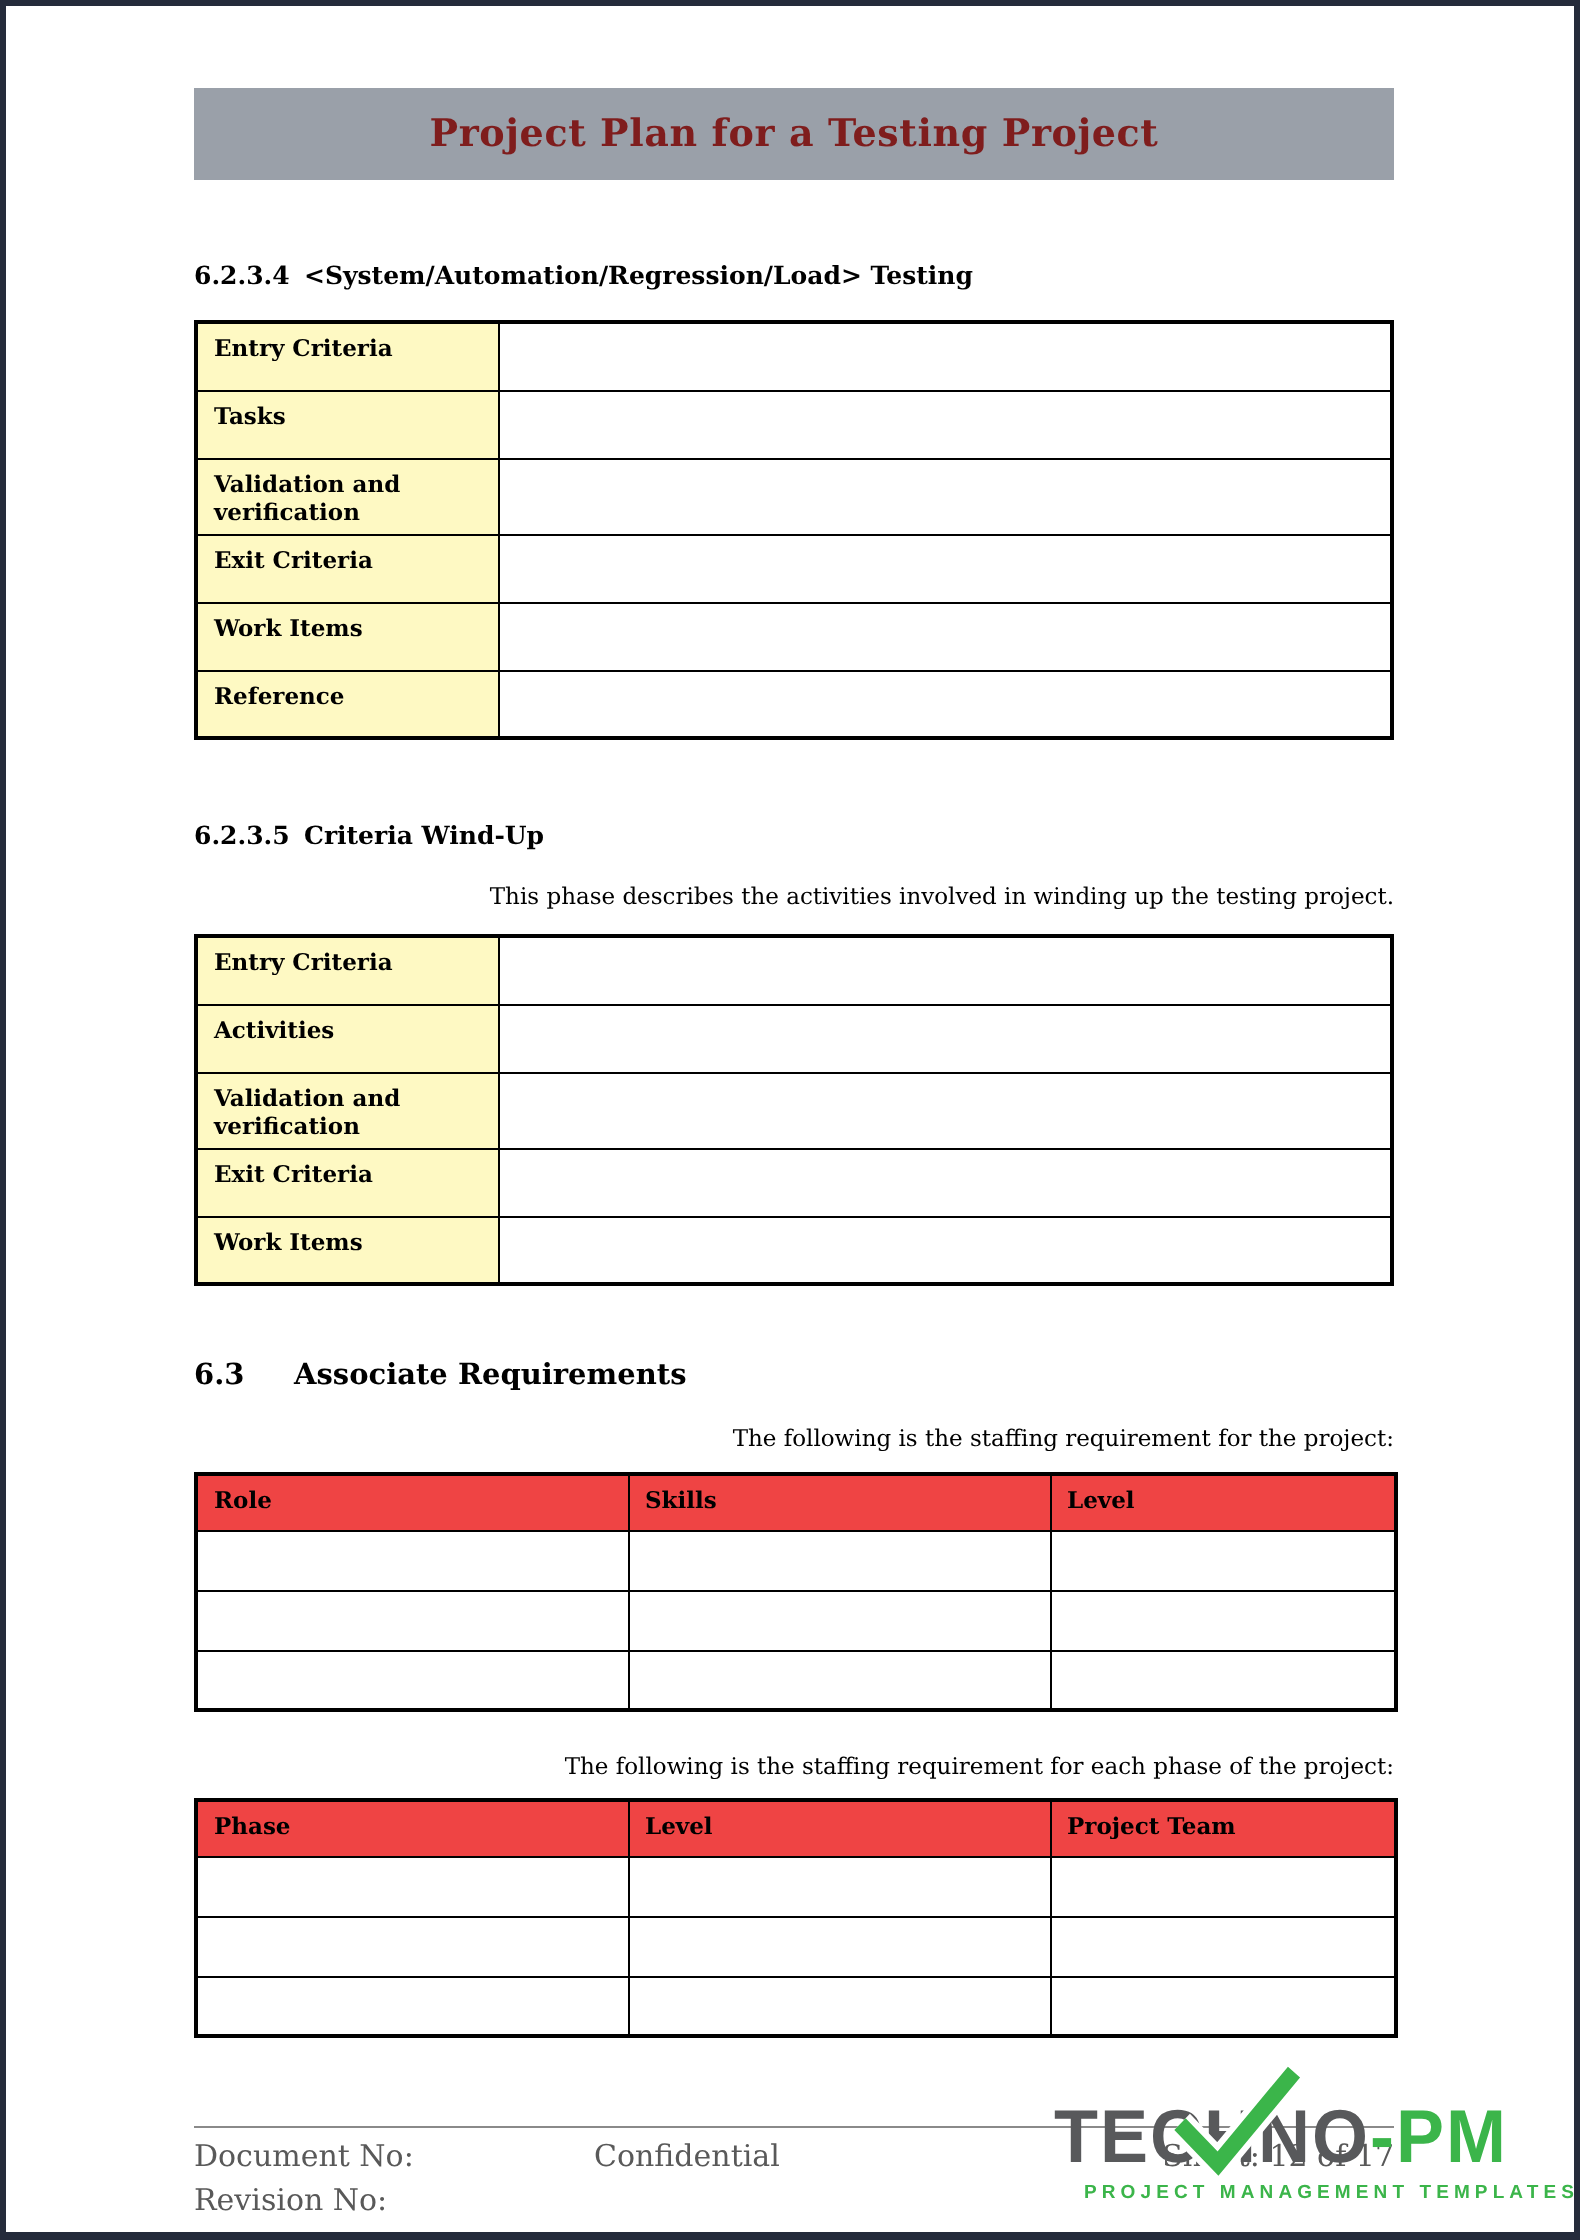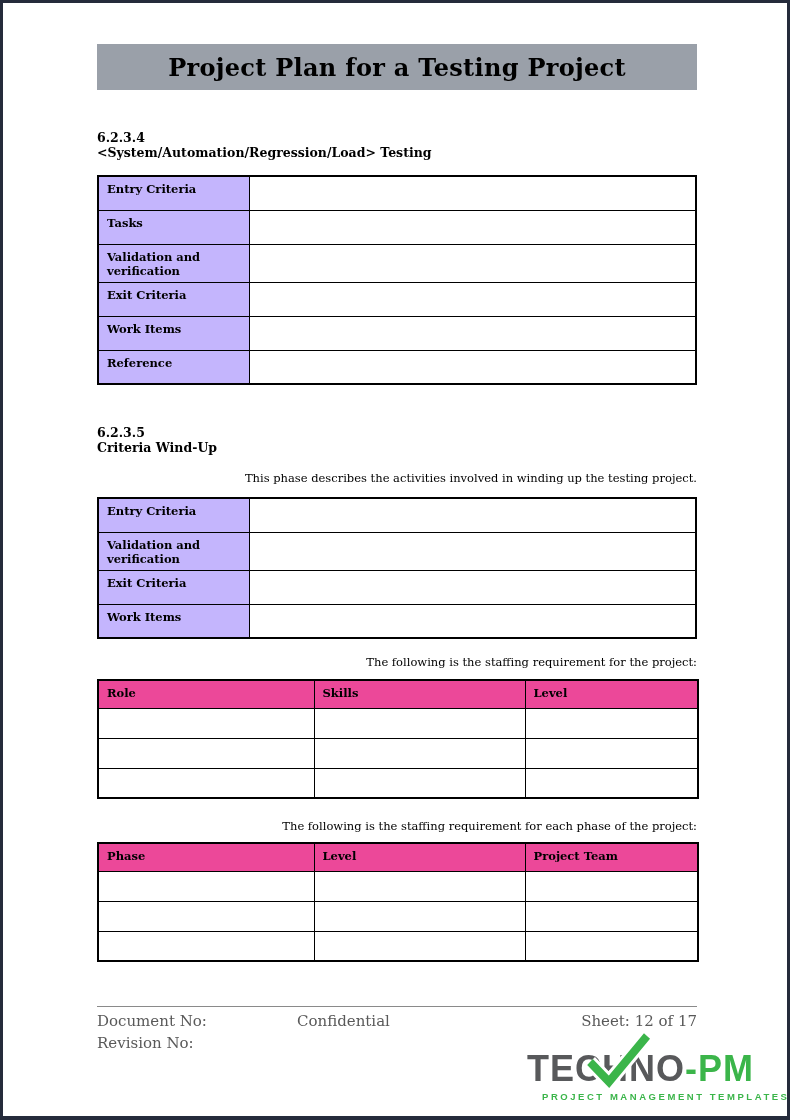--- a/index.html
+++ b/index.html
@@ -15,45 +15,45 @@
     overflow:hidden;
   }
   .content { margin-left:94px; width:600px; }
 
   .banner {
     margin-top:41px; height:46px;
     background:#9aa0a9;
     display:flex; align-items:center; justify-content:center;
   }
   .banner-title {
-    color:#000000; font-weight:bold; font-size:24px; letter-spacing:0.3px;
-  }
-
-  .heading { margin-top:40px; display:flex; font-weight:bold; font-size:12.5px;flex-direction:column; }
+    color:#7f1d1d; font-weight:bold; font-size:19px; letter-spacing:0.3px;
+  }
+
+  .heading { margin-top:40px; display:flex; font-weight:bold; font-size:12.5px; }
   .heading .num { flex:none; width:55px; }
 
   .heading-lg { margin-top:36px; display:flex; font-weight:bold; font-size:14.5px; }
   .heading-lg .num { flex:none; width:50px; }
 
   .para { margin-top:16px; font-size:11.5px;text-align:right; }
 
   table { border-collapse:collapse; width:600px; table-layout:fixed; }
   .form-table { margin-top:15px; border:2px solid #000; }
   .form-table td { border:1px solid #000; height:34px; vertical-align:top; }
   .form-table td.label {
-    width:151px; background:#c4b5fd;
+    width:151px; background:#fef9c3;
     font-weight:bold; font-size:11.5px;
     padding:5px 8px 4px 8px;
   }
   .form-table td.value { background:#ffffff; }
 
   .staff-table { margin-top:10px; border:2px solid #000; }
   .staff-table th, .staff-table td { border:1px solid #000; }
   .staff-table th {
-    background:#ec4899; text-align:left; vertical-align:top;
+    background:#ef4444; text-align:left; vertical-align:top;
     font-size:11.5px; font-weight:bold;
     padding:5px 8px; height:28px;
   }
   .staff-table td { height:30px; background:#ffffff; }
   .staff-table .col1 { width:216px; }
   .staff-table .col2 { width:211px; }
   .staff-table .col3 { width:173px; }
 
   .footer-rule { margin:44px 0 0 94px; width:600px; border-top:1px solid #8a8a8a; }
   .footer-row { margin-left:94px; width:600px; display:flex; margin-top:4px;
@@ -130,34 +130,42 @@
 
     <p class="para">This phase describes the activities involved in winding up the testing project.</p>
 
     <table class="form-table" style="margin-top:12px;">
       <tbody>
         <tr>
           <td class="label">Entry Criteria</td>
           <td class="value"></td>
         </tr>
         <tr>
+          <td class="label">Activities</td>
+          <td class="value"></td>
+        </tr>
+        <tr>
           <td class="label">Validation and verification</td>
           <td class="value"></td>
         </tr>
         <tr>
           <td class="label">Exit Criteria</td>
           <td class="value"></td>
         </tr>
         <tr>
           <td class="label">Work Items</td>
           <td class="value"></td>
         </tr>
       </tbody>
     </table>
 
+    <div class="heading-lg">
+      <span class="num">6.3</span>
+      <span>Associate Requirements</span>
+    </div>
 
     <p class="para">The following is the staffing requirement for the project:</p>
 
     <table class="staff-table">
       <thead>
         <tr>
           <th class="col1">Role</th>
           <th class="col2">Skills</th>
           <th class="col3">Level</th>
         </tr>

